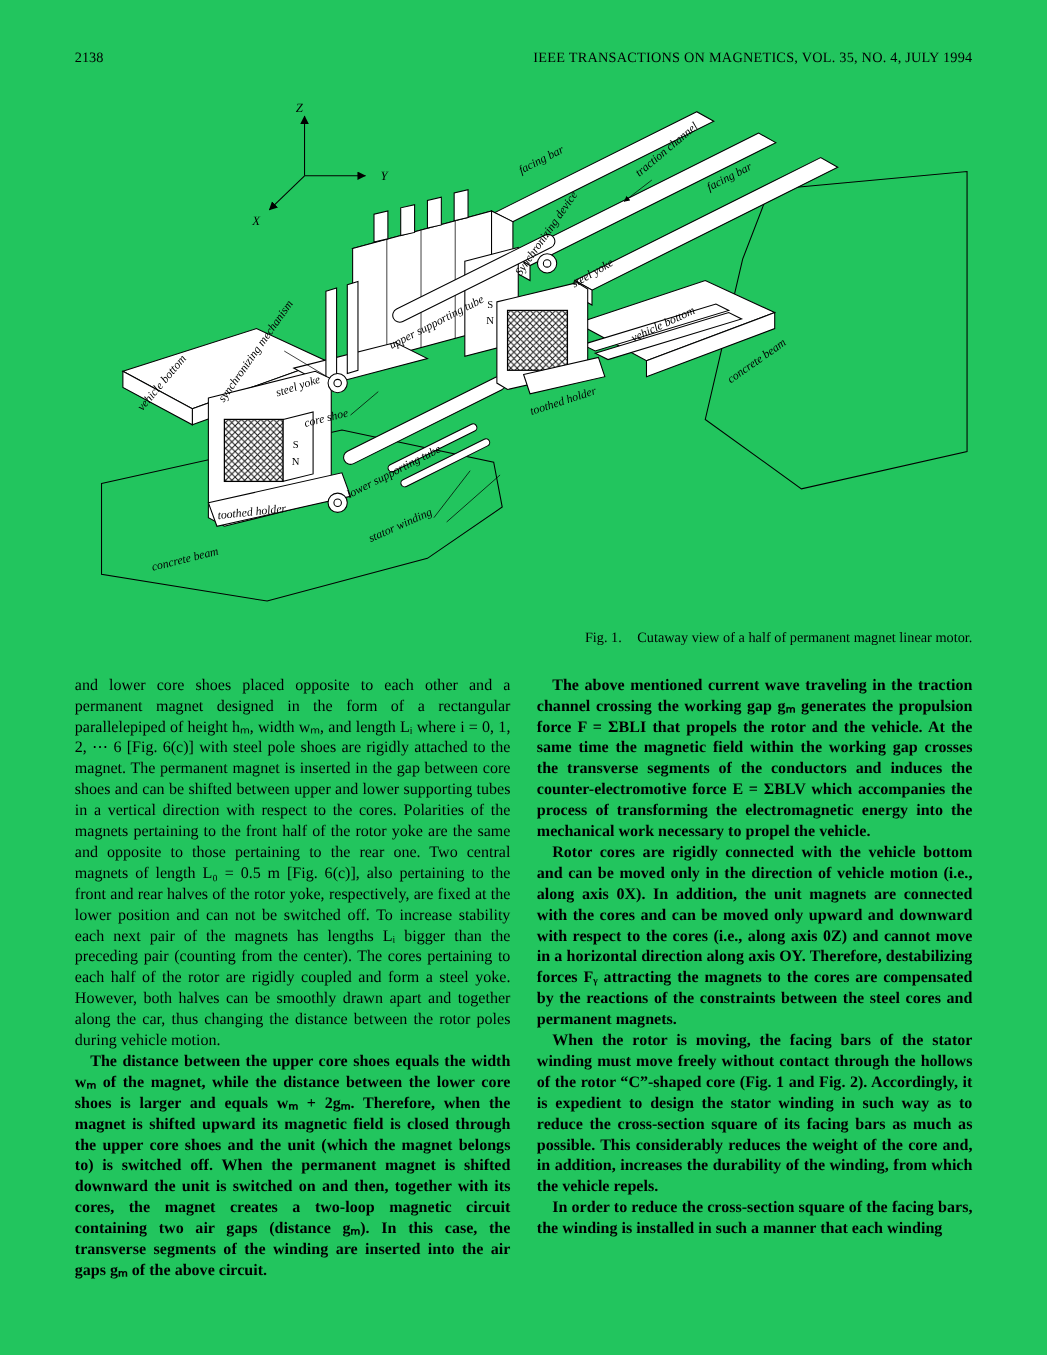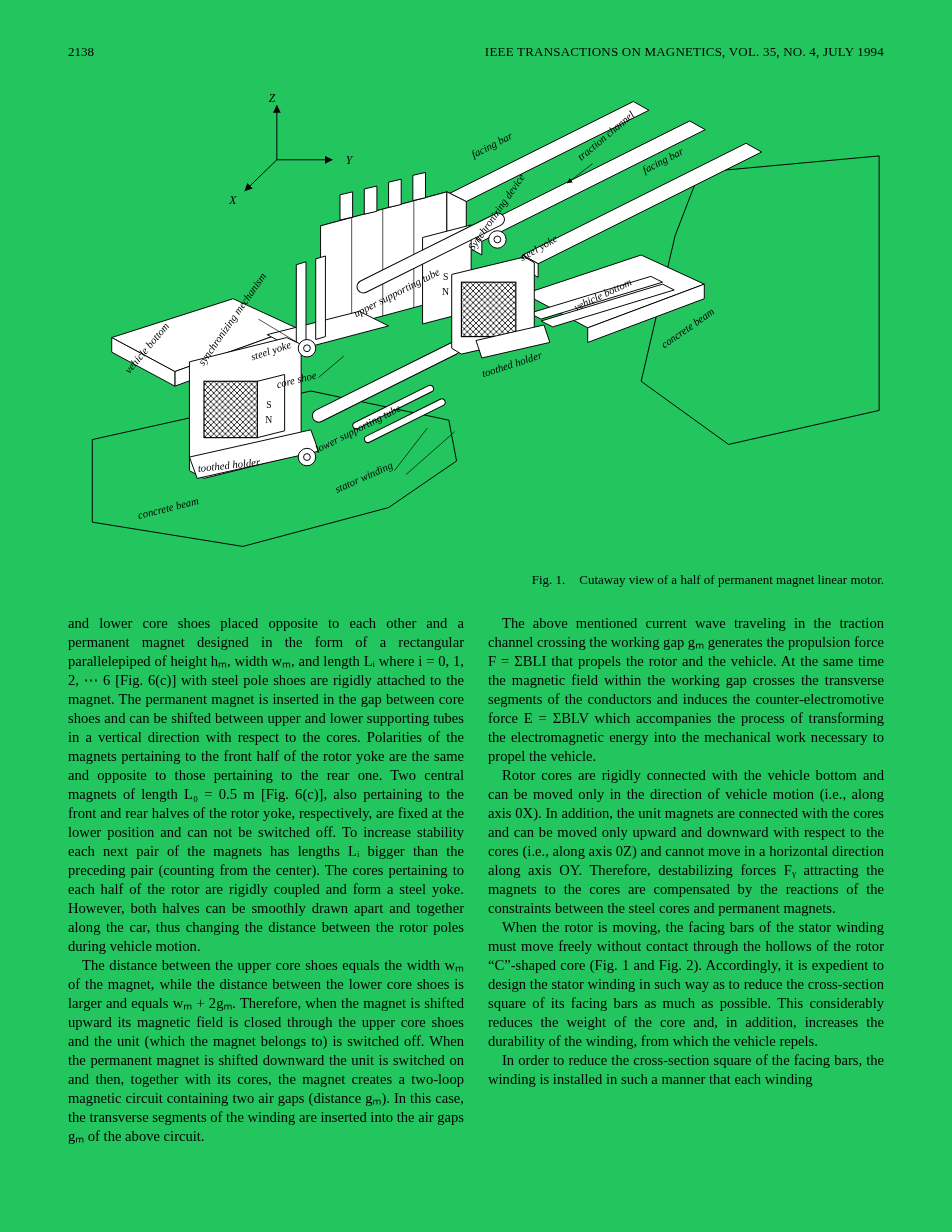--- a/index.html
+++ b/index.html
@@ -12,21 +12,21 @@
 
   .figure-area{position:absolute;top:84px;left:68px;width:816px;height:478px;}
   .figure-area svg{width:100%;height:100%;}
 
   .fig-caption{position:absolute;top:572px;left:68px;width:816px;font-size:13px;text-align:right;}
   .fig-caption .tag{margin-right:14px;}
 
   .columns{position:absolute;top:614px;left:68px;width:816px;display:flex;gap:24px;}
   .col{width:396px;font-size:14.6px;line-height:19px;text-align:justify;}
   .col p{margin:0;}
-  .col p.indent{text-indent:14px;}
+  .col p.indent{text-indent:14px;font-weight:bold;}
 
   svg text.lbl{font-family:"Liberation Serif",serif;font-style:italic;font-size:11px;fill:#000;}
   svg text.axis{font-family:"Liberation Serif",serif;font-style:italic;font-size:12px;fill:#000;}
   svg text.pole{font-family:"Liberation Serif",serif;font-size:10px;fill:#000;}
   svg .ln{stroke:#000;stroke-width:1;fill:none;}
   svg .thin{stroke:#000;stroke-width:.7;fill:none;}
   svg .wht{fill:#fff;stroke:#000;stroke-width:1;}
 </style>
 </head>
 <body>

